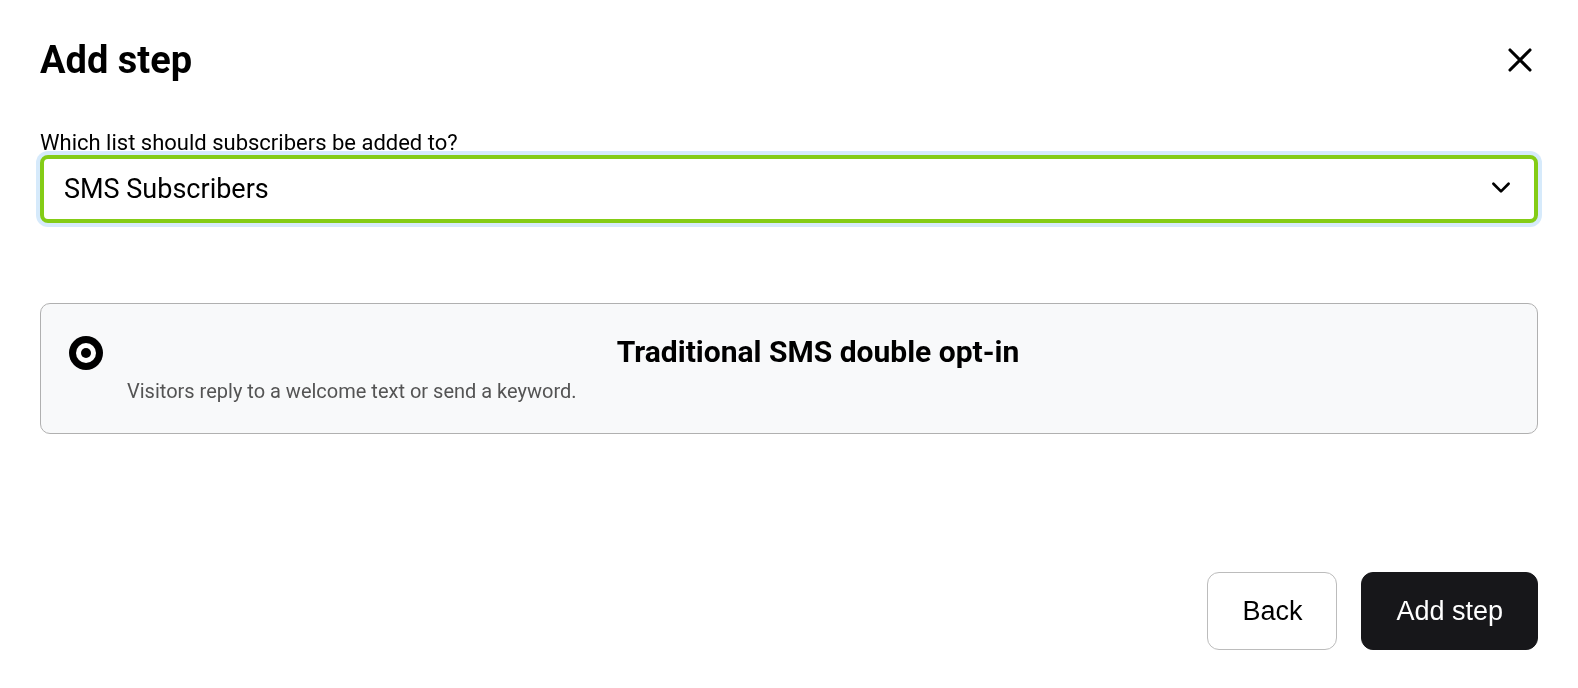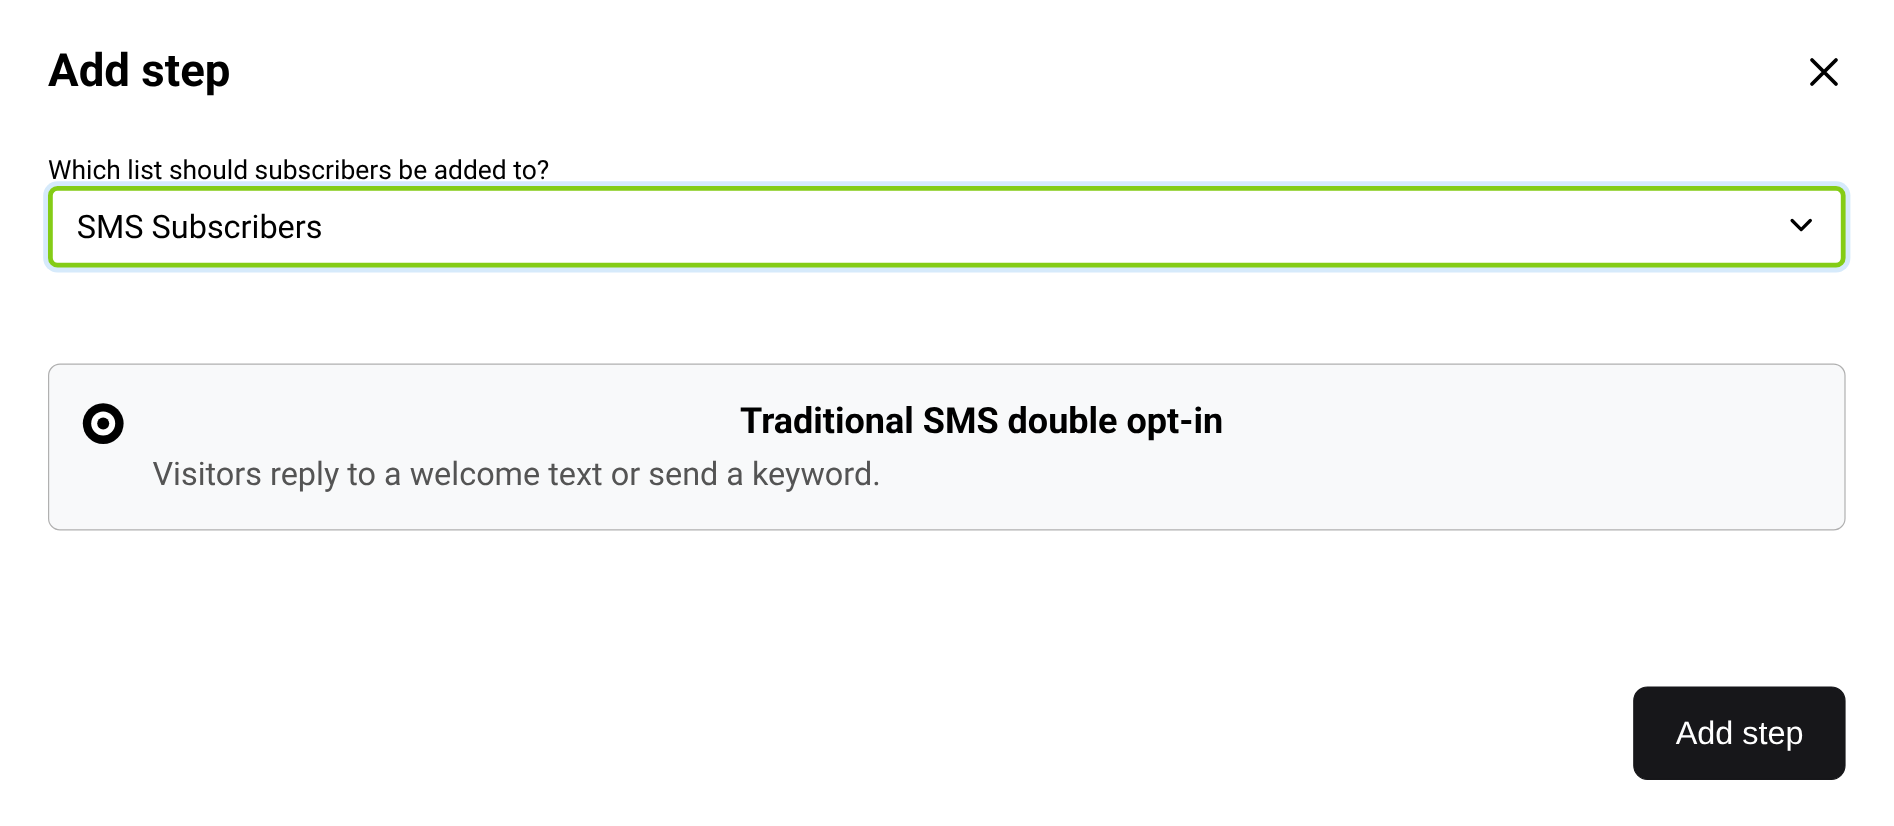--- a/index.html
+++ b/index.html
@@ -121,21 +121,21 @@
       flex: 1;
     }
     .option-title {
       font-size: 30px;
       font-weight: 700;
       color: #000;
       margin-bottom: 10px;
       text-align: center;
     }
     .option-desc {
-      font-size: 27px;
+      font-size: 20px;
       color: #545454;
     }
     .footer {
       position: absolute;
       bottom: 38px;
       right: 40px;
       display: flex;
       gap: 24px;
     }
     .btn {
@@ -191,14 +191,15 @@
       <div class="radio-inner"></div>
     </div>
   </div>
   <div class="option-content">
     <div class="option-title">Traditional SMS double opt-in</div>
     <div class="option-desc">Visitors reply to a welcome text or send a keyword.</div>
   </div>
 </div>
 
 <div class="footer">
+  <button class="btn btn-secondary">Back</button>
   <button class="btn btn-primary">Add step</button>
 </div>
 
 </body></html>

